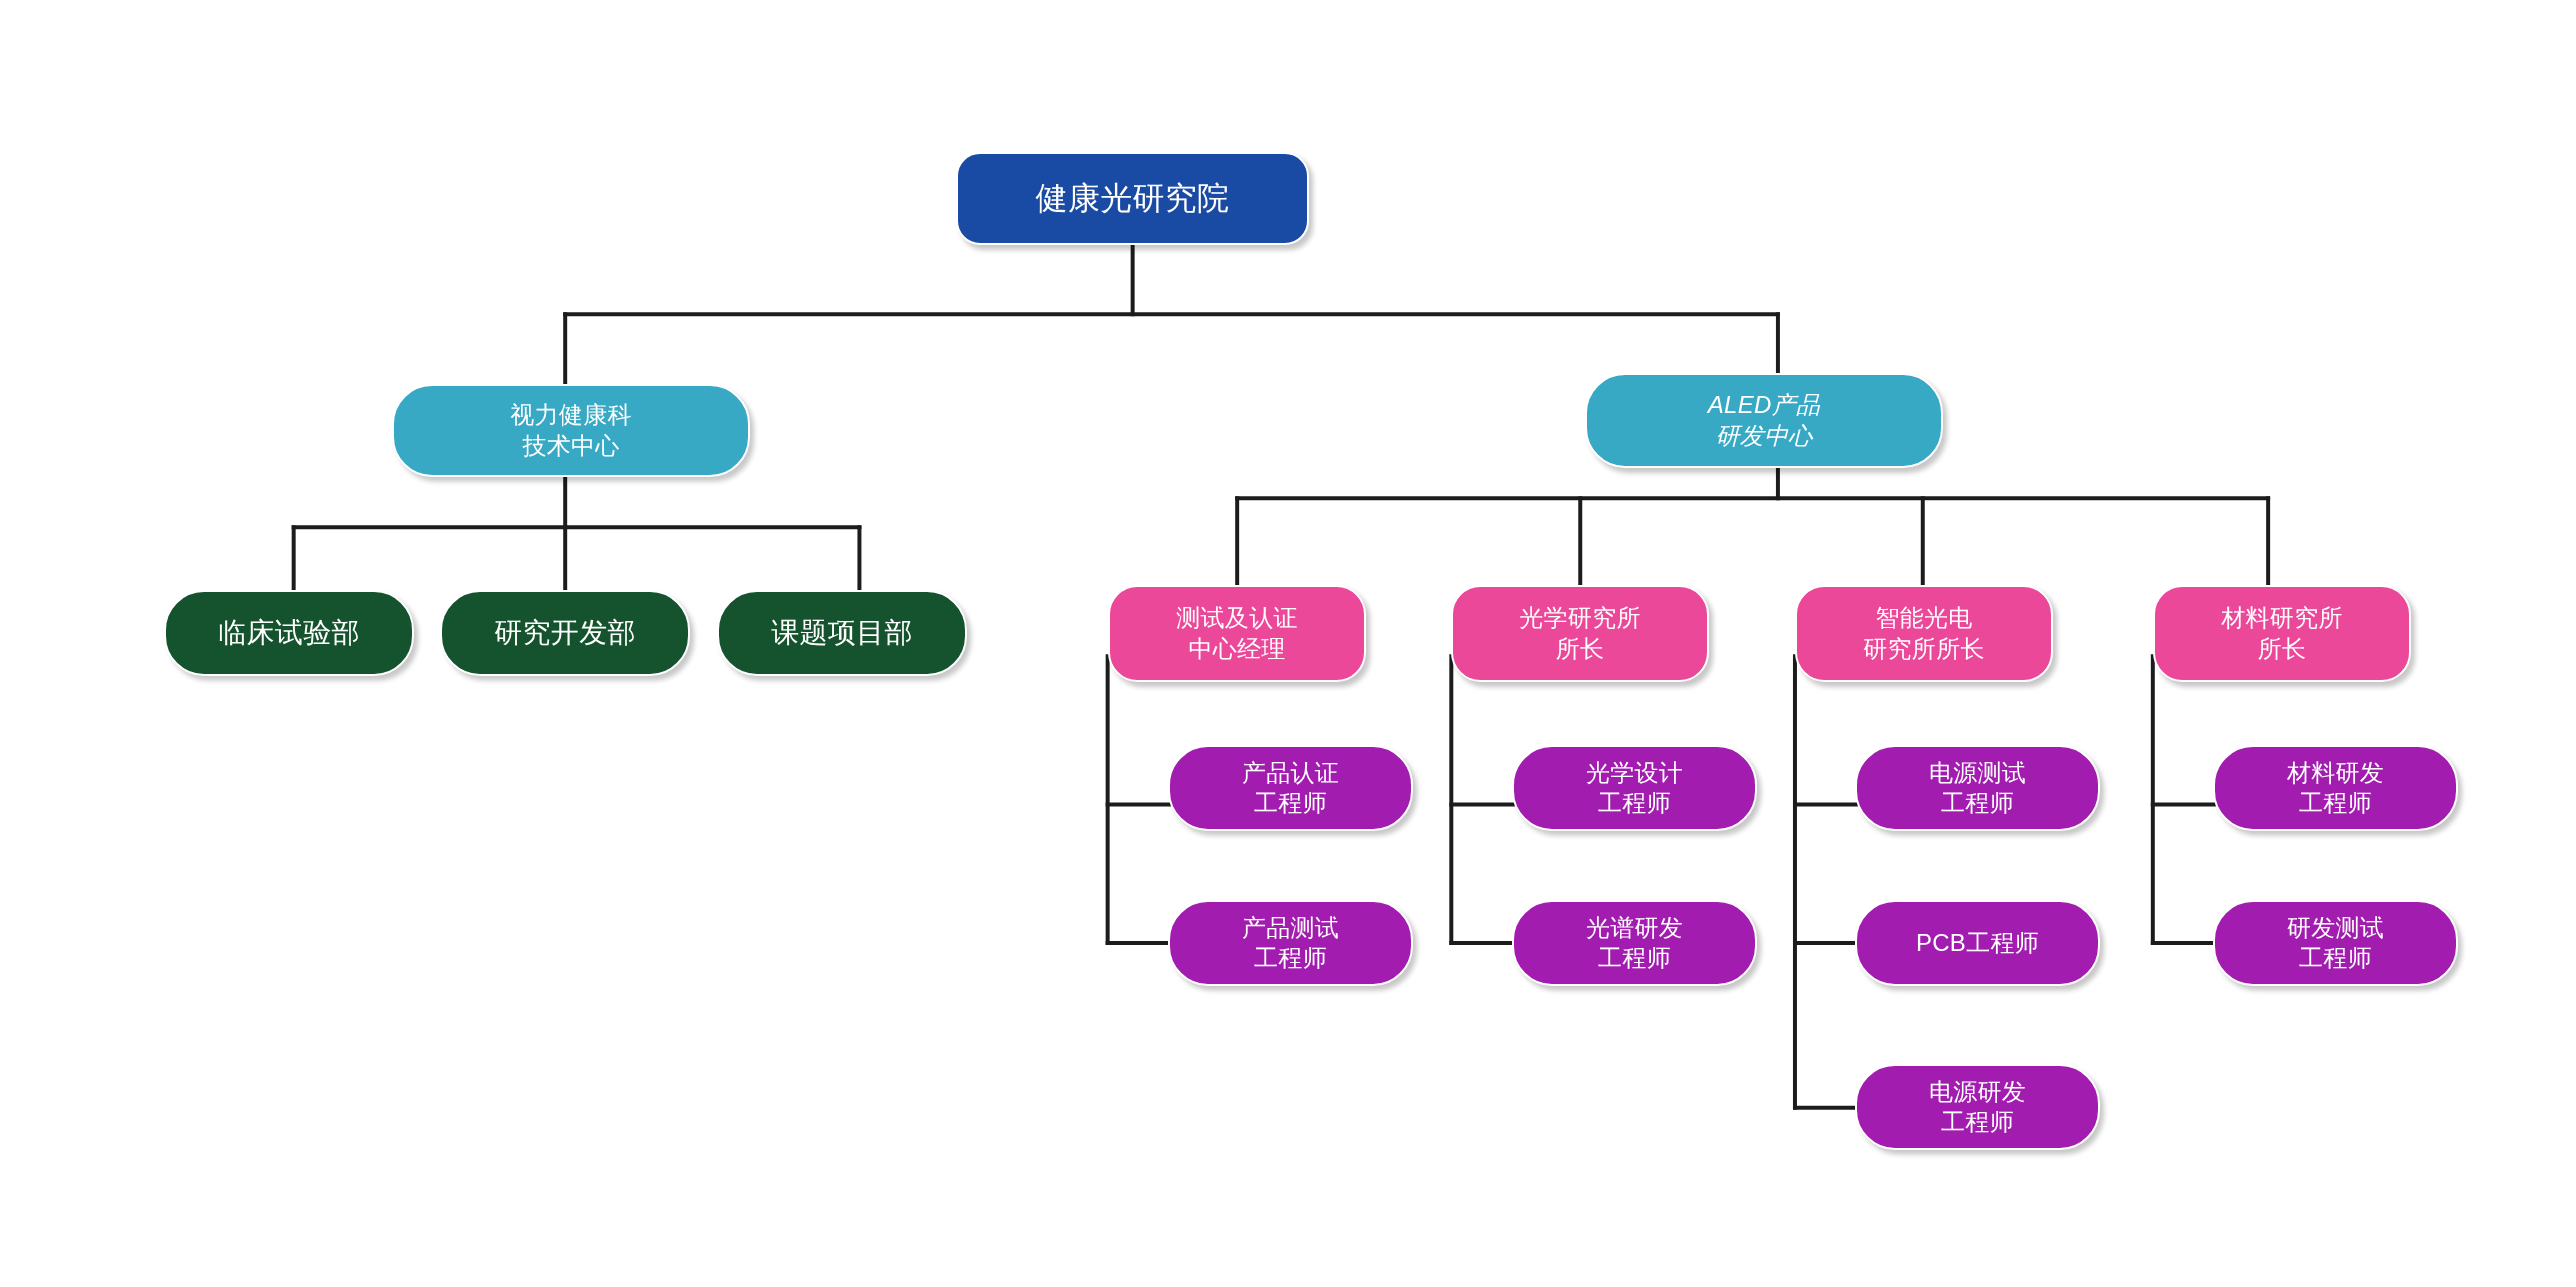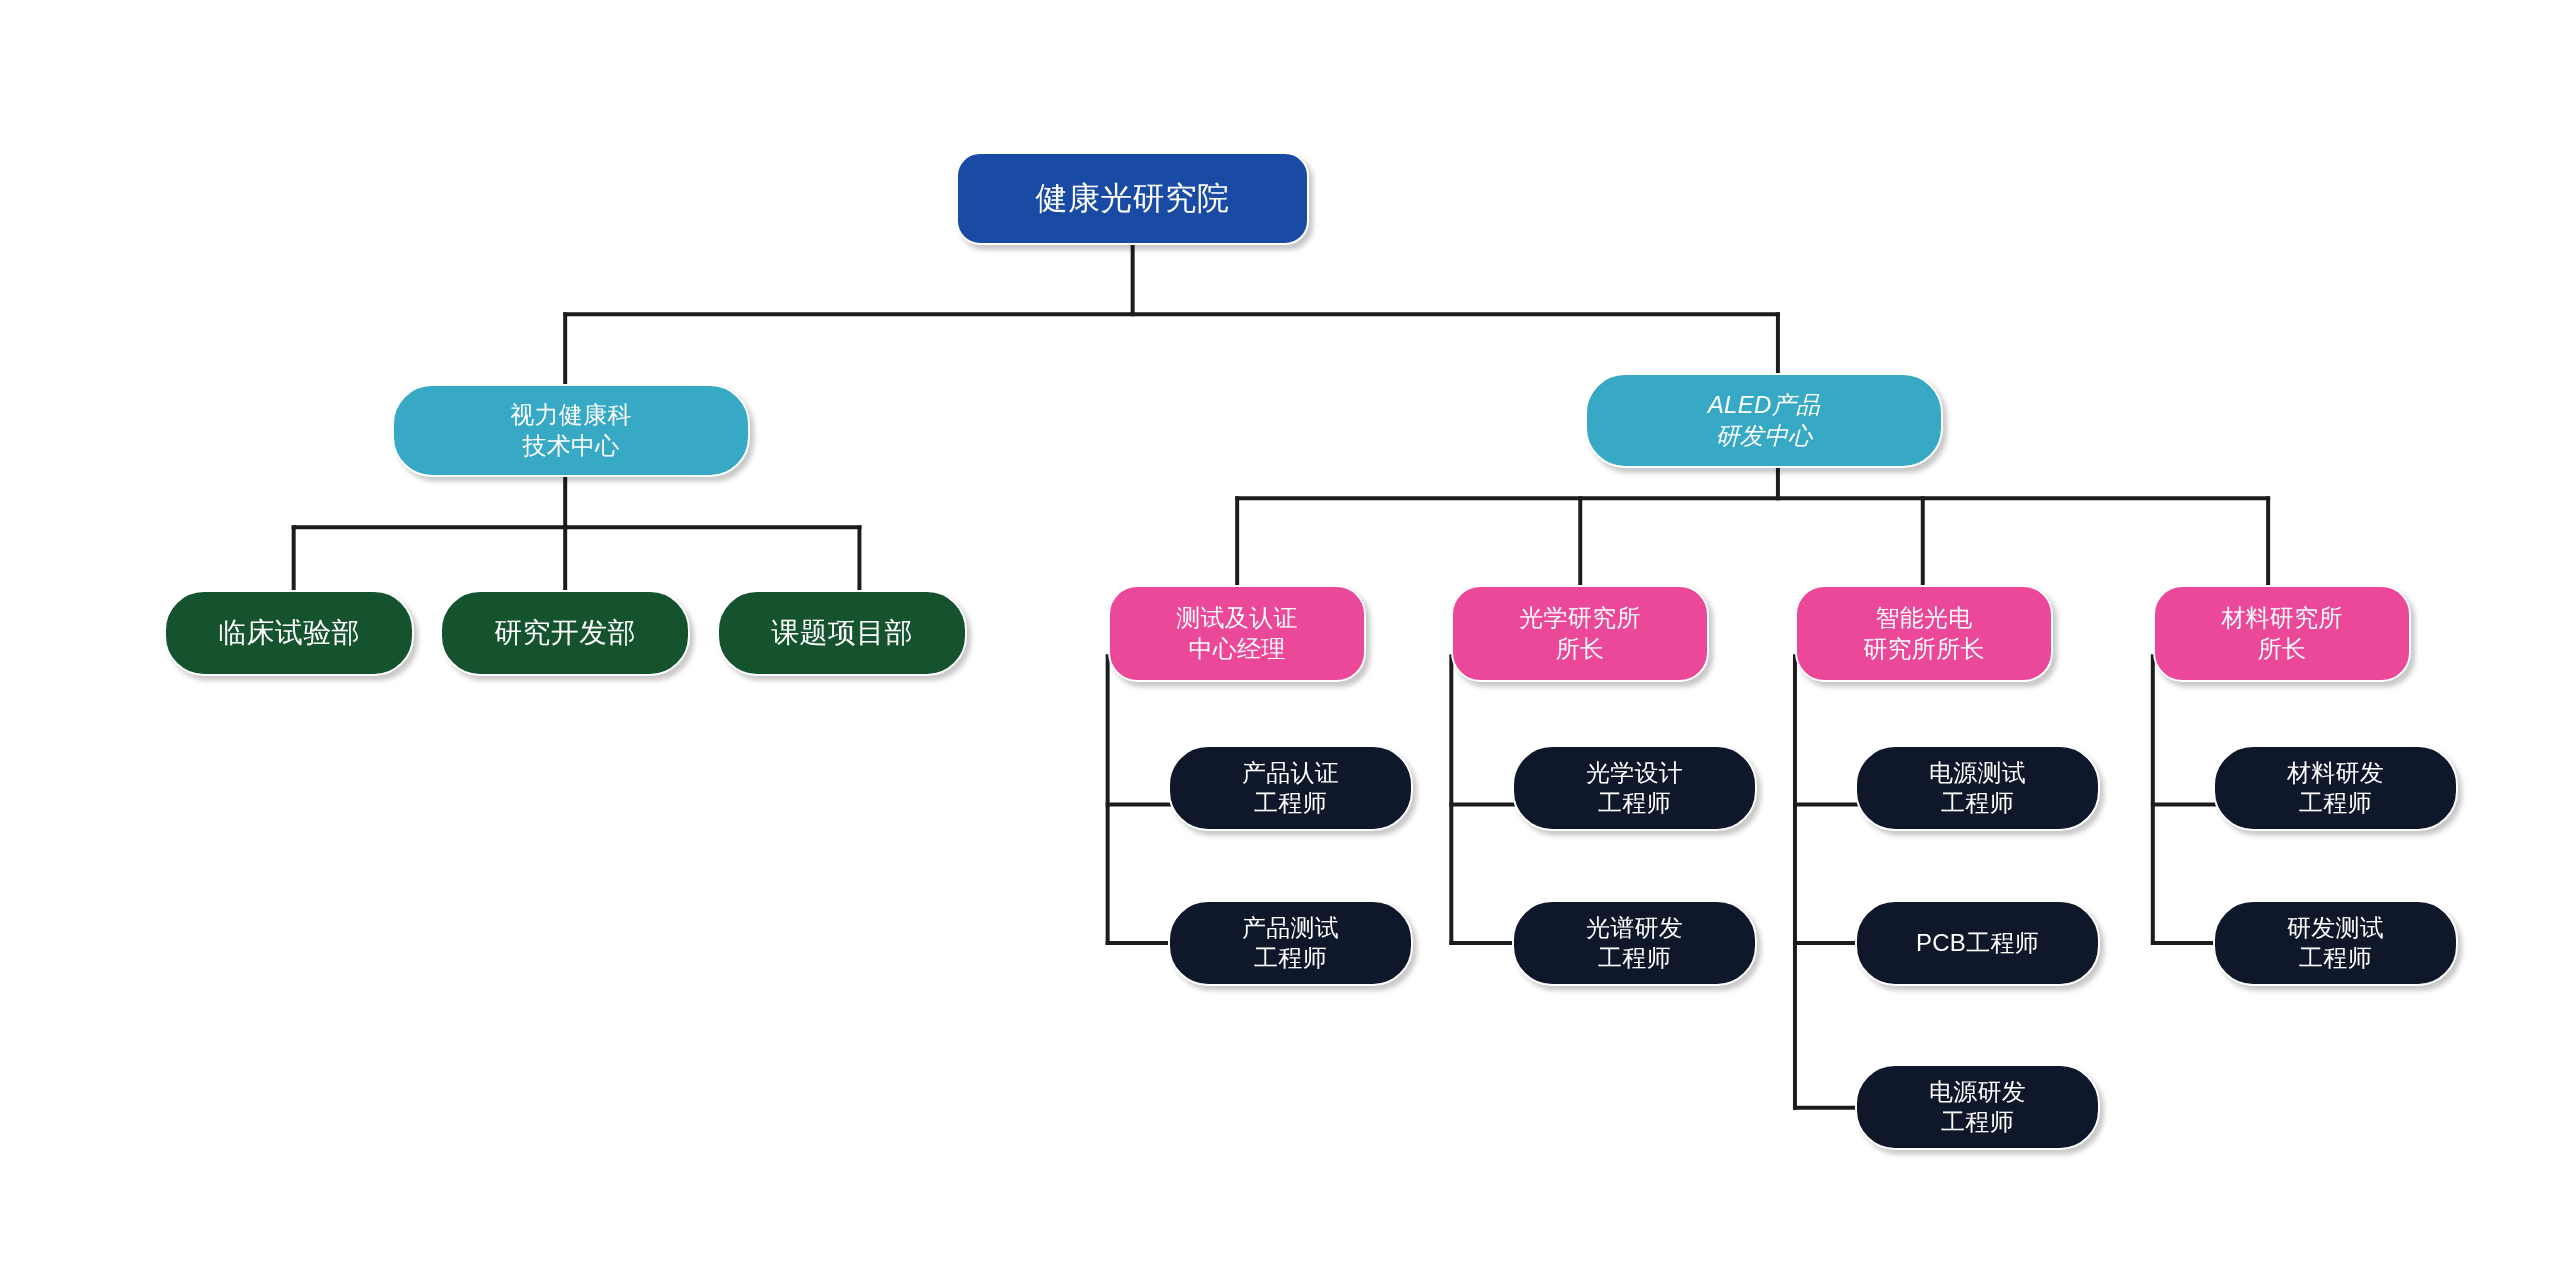--- a/index.html
+++ b/index.html
@@ -53,21 +53,21 @@
     background: #ec4899;
     border-radius: 29.5px;
     font-size: 24px;
   }
   .node-unit {
     background: #14532d;
     border-radius: 40px;
     font-size: 28px;
   }
   .node-role {
-    background: #0f172a;
+    background: #a21caf;
     border-radius: 40px;
     font-size: 24px;
   }
 </style>
 </head>
 <body>
 
 <div id="canvas">
 
   <svg id="edge-layer" viewBox="0 0 4535 2267" xmlns="http://www.w3.org/2000/svg">

